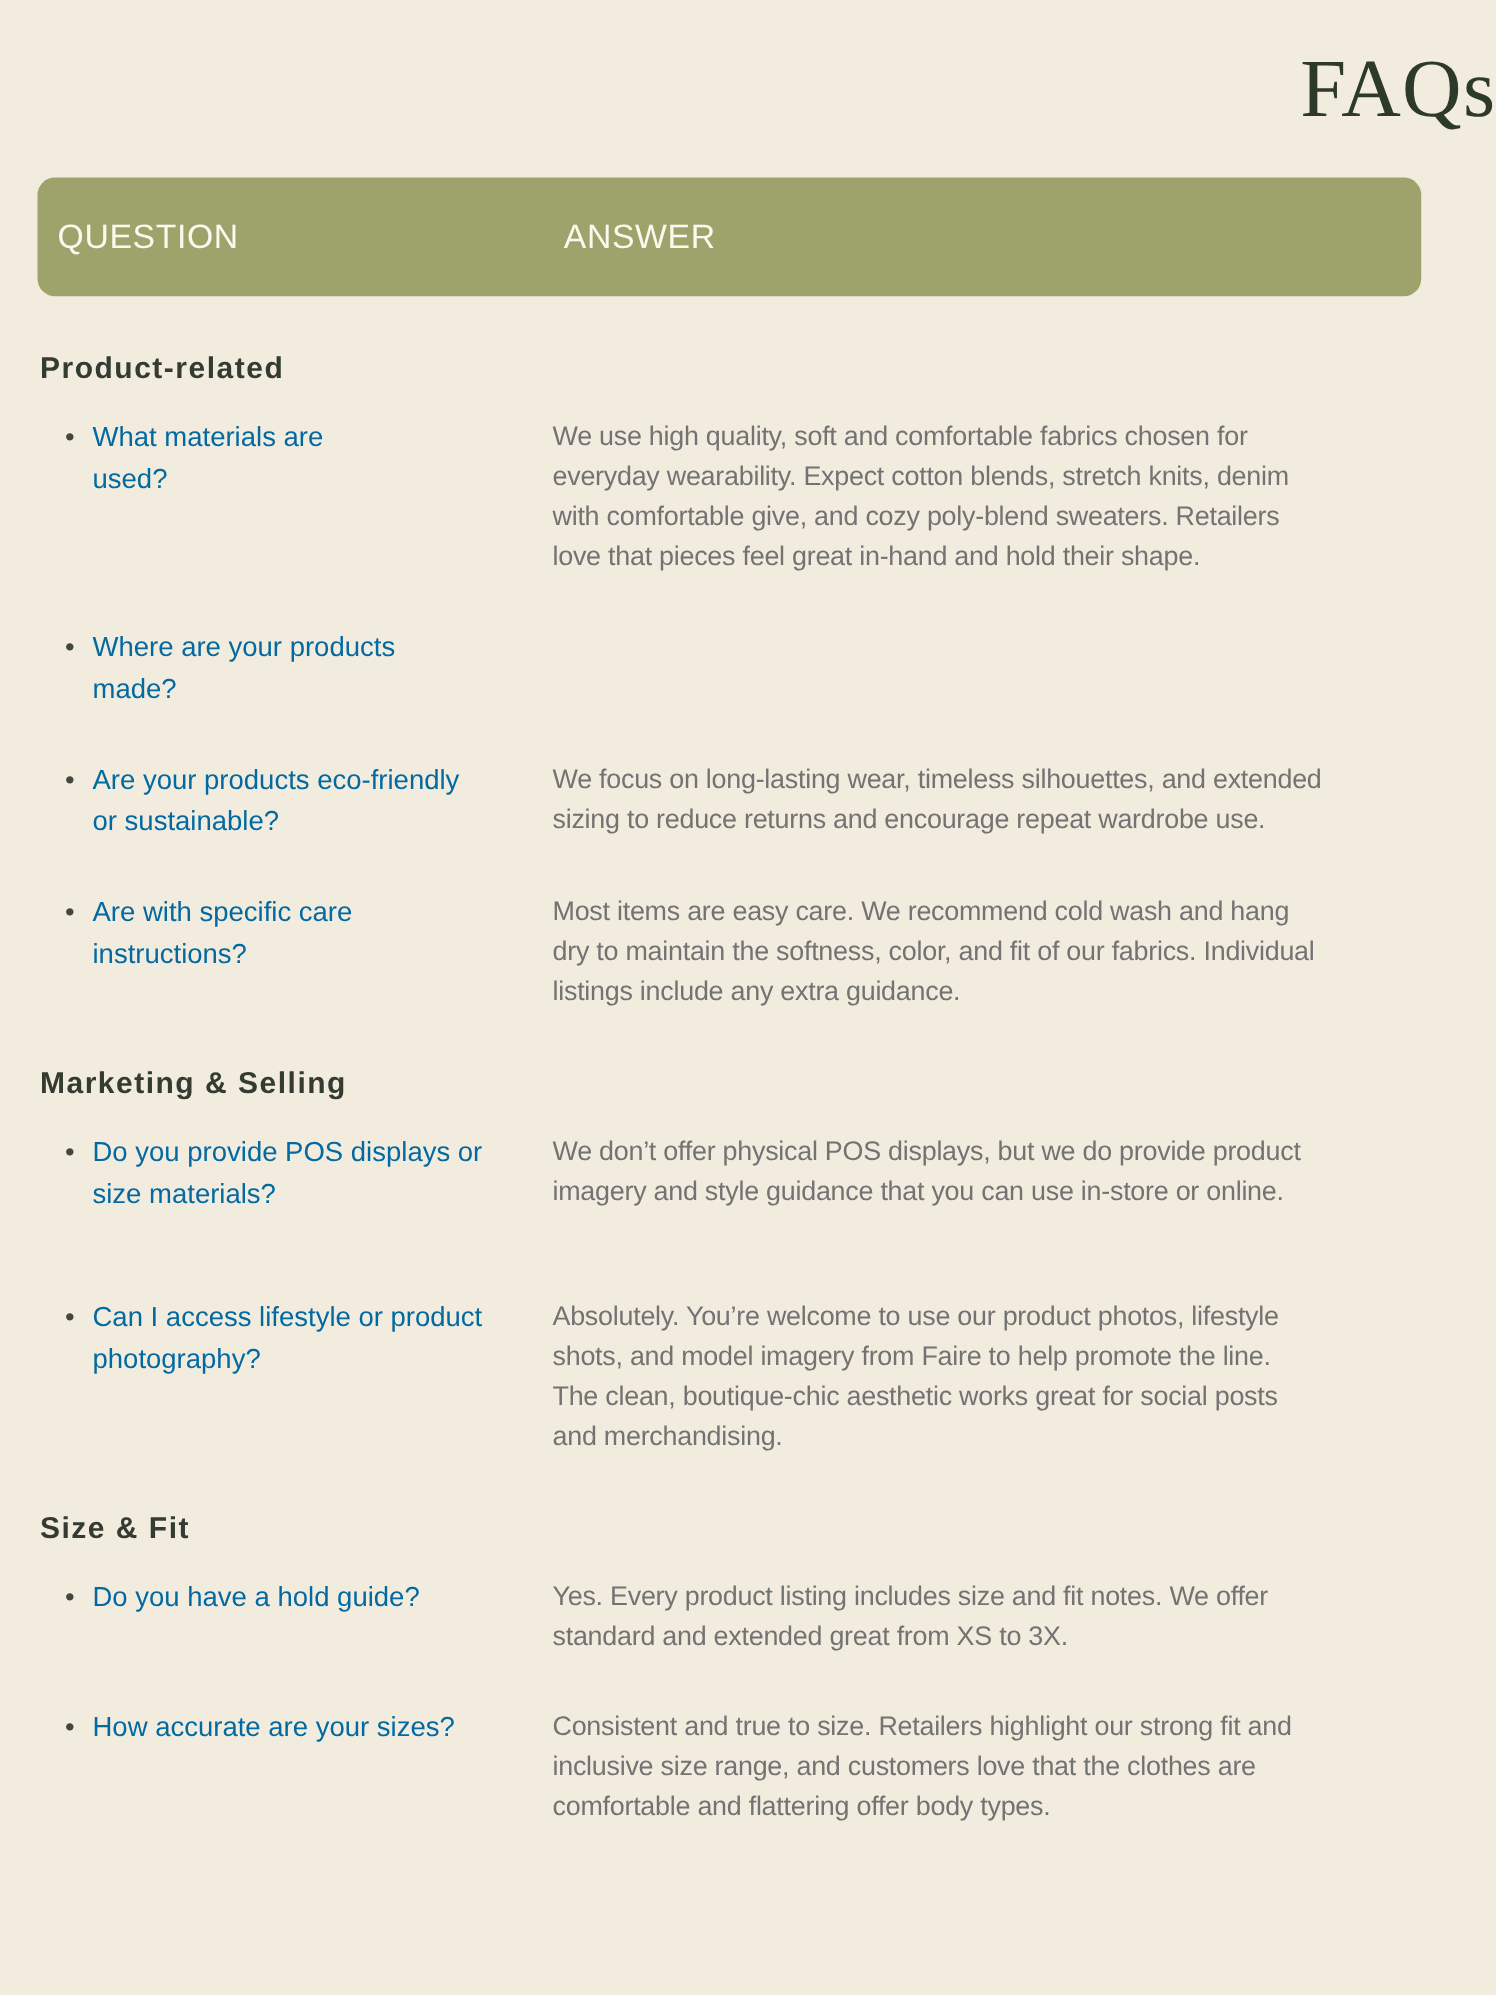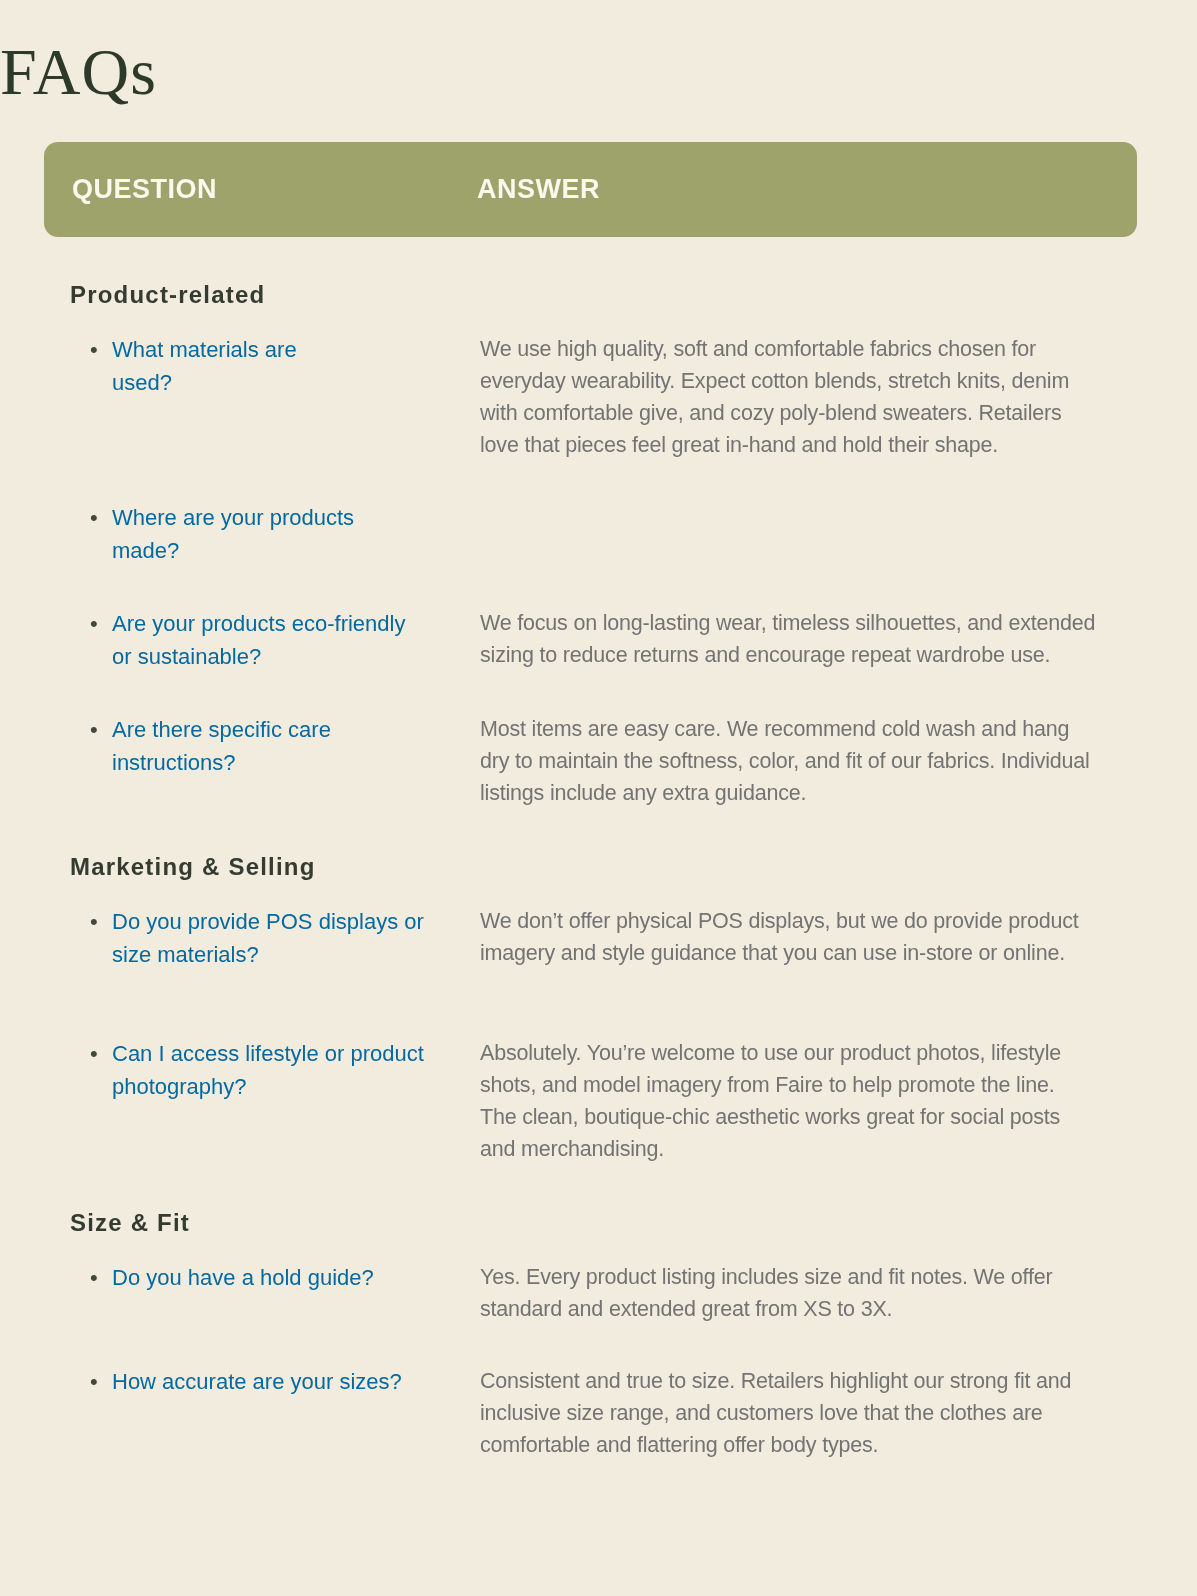--- a/index.html
+++ b/index.html
@@ -6,43 +6,43 @@
   html, body {
     width: 1197px;
     font-family: "Liberation Sans", sans-serif;
   }
   body {
     min-height: 1596px;
     background: #f2ecdf;
   }
   .page-title {
     margin-top: 34px;
-    text-align: left;
+    text-align: right;
     font-family: "Liberation Serif", serif;
     font-weight: 500;
     font-size: 66px;
     letter-spacing: 1px;
     color: #2d3a2a;
   }
   .header-bar {
-    margin: 32px 60px 0 44px;
+    margin: 32px 60px 0 30px;
     height: 95px;
     background: #9ea36c;
     border-radius: 14px;
     display: grid;
     grid-template-columns: 405px 1fr;
     align-items: center;
-    padding-left: 28px;
+    padding-left: 16px;
     color: #fbf8ee;
-    font-weight: bold;
+    font-weight: normal;
     font-size: 27px;
     letter-spacing: 0.5px;
   }
   .content {
-    padding: 0 60px 46px 70px;
+    padding: 0 60px 46px 32px;
   }
   .section-heading {
     font-size: 24px;
     font-weight: bold;
     letter-spacing: 1.2px;
     color: #343b31;
     margin: 44px 0 24px 0;
   }
   .faq-row {
     display: grid;
@@ -116,21 +116,21 @@
       <span class="question-text">Are your products eco-friendly
 or sustainable?</span>
     </div>
     <div class="answer-text">We focus on long-lasting wear, timeless silhouettes, and extended
 sizing to reduce returns and encourage repeat wardrobe use.</div>
   </div>
 
   <div class="faq-row">
     <div class="question-cell">
       <span class="bullet">•</span>
-      <span class="question-text">Are there specific care
+      <span class="question-text">Are with specific care
 instructions?</span>
     </div>
     <div class="answer-text">Most items are easy care. We recommend cold wash and hang
 dry to maintain the softness, color, and fit of our fabrics. Individual
 listings include any extra guidance.</div>
   </div>
 
   <h2 class="section-heading">Marketing &amp; Selling</h2>
 
   <div class="faq-row gap-lg">

